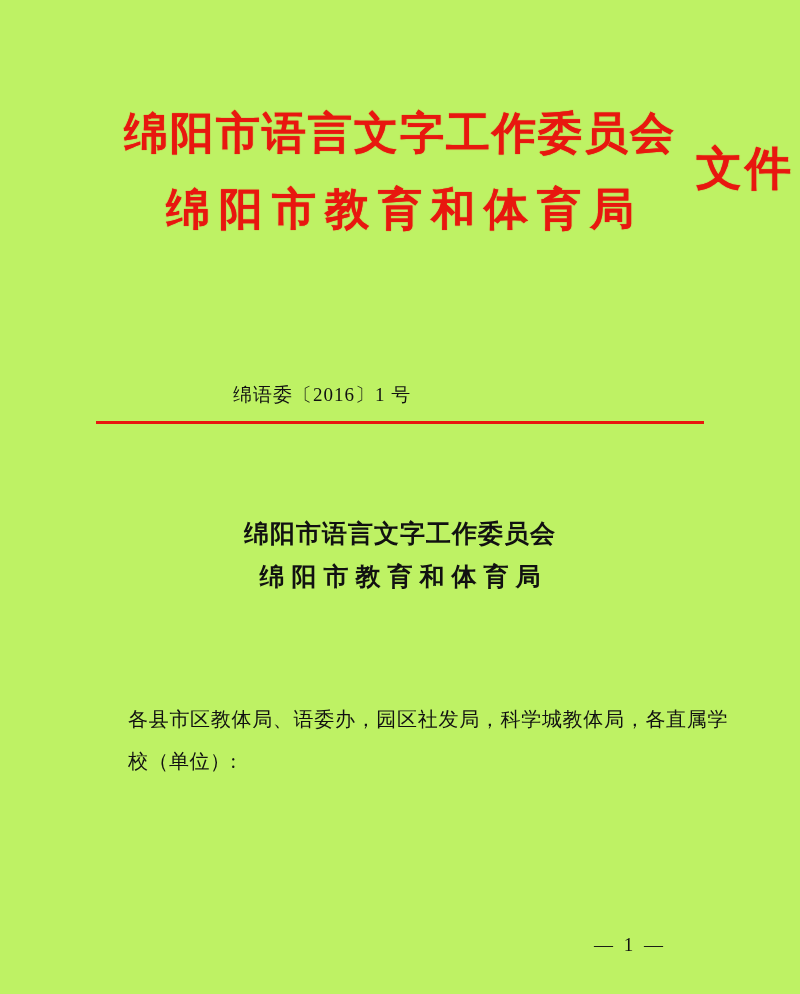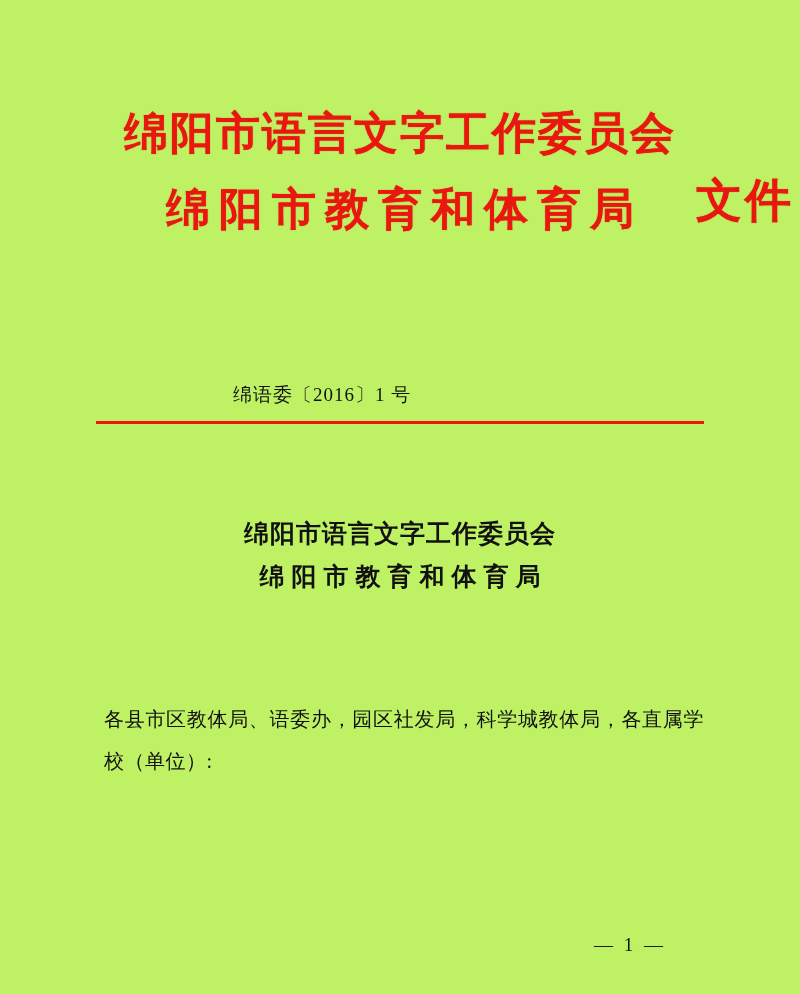--- a/index.html
+++ b/index.html
@@ -52,21 +52,20 @@
     position: absolute;
     right: -118px;
     top: 48px;
     color: #e8170f;
     font-family: "Liberation Serif", "DejaVu Serif", serif;
     font-weight: bold;
     font-size: 46px;
     line-height: 50px;
     letter-spacing: 3px;
     text-shadow: 0 0 1px #e8170f;
-    margin-top: 32px;
   }
 
   
   .docnum {
     position: absolute;
     top: 382px;
     left: 0;
     width: 644px;
     text-align: center;
     font-size: 19px;
@@ -100,21 +99,21 @@
   }
   .title-line.spaced {
     letter-spacing: 7px;
     padding-left: 7px;
   }
 
   
   .body-text {
     position: absolute;
     top: 698px;
-    left: 104px;
+    left: 128px;
     width: 600px;
   }
   .para {
     font-family: "Liberation Serif", "DejaVu Serif", serif;
     font-size: 20px;
     line-height: 42px;
     color: #111;
     text-align: justify;
     letter-spacing: 0.5px;
   }

